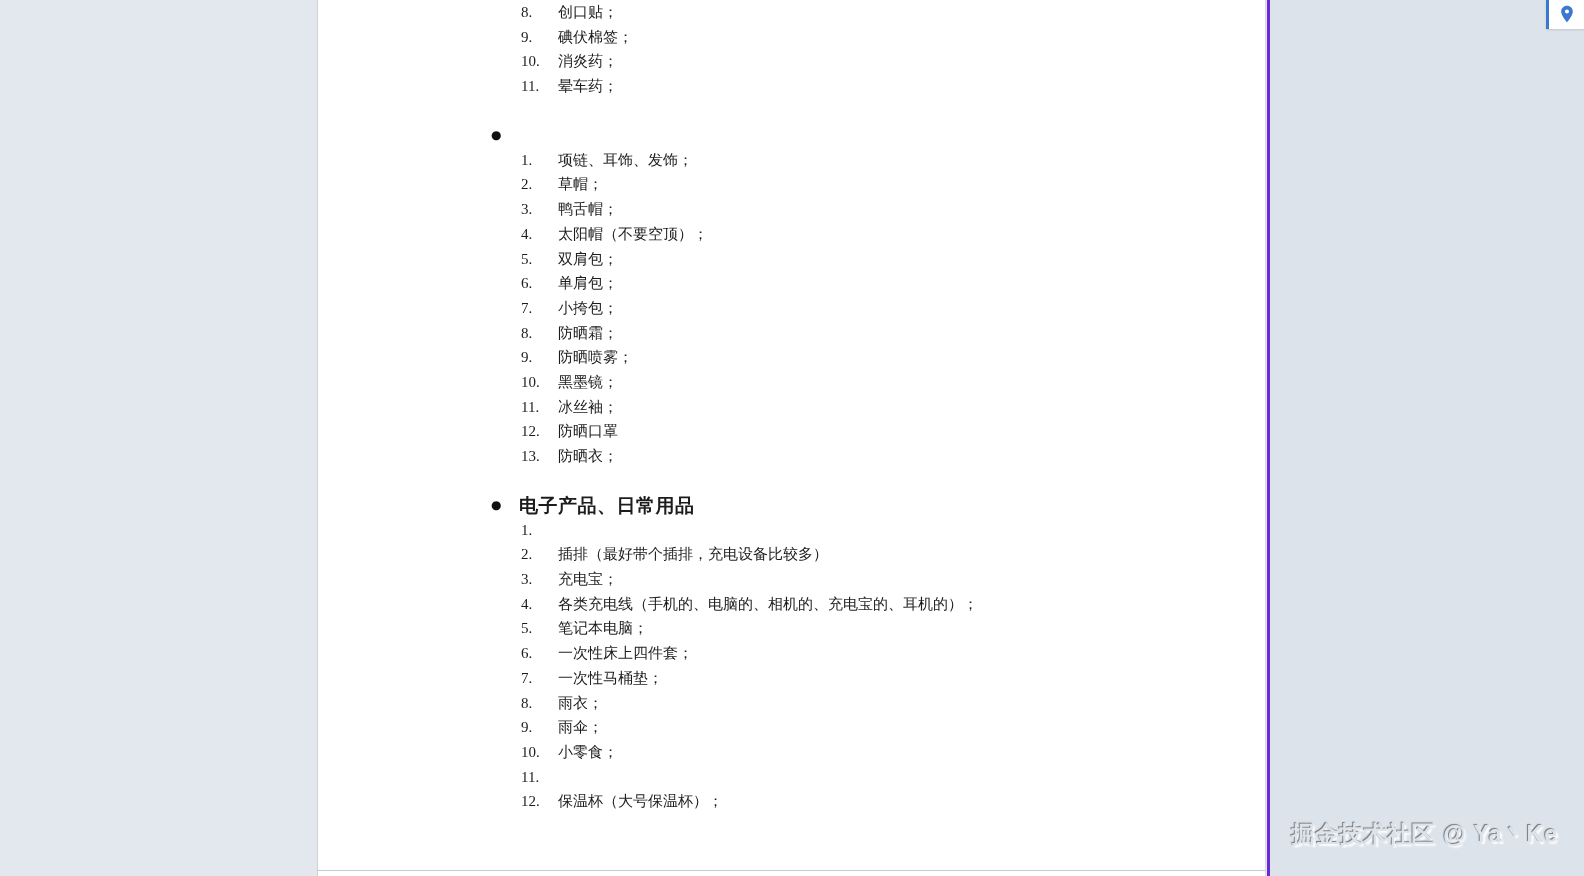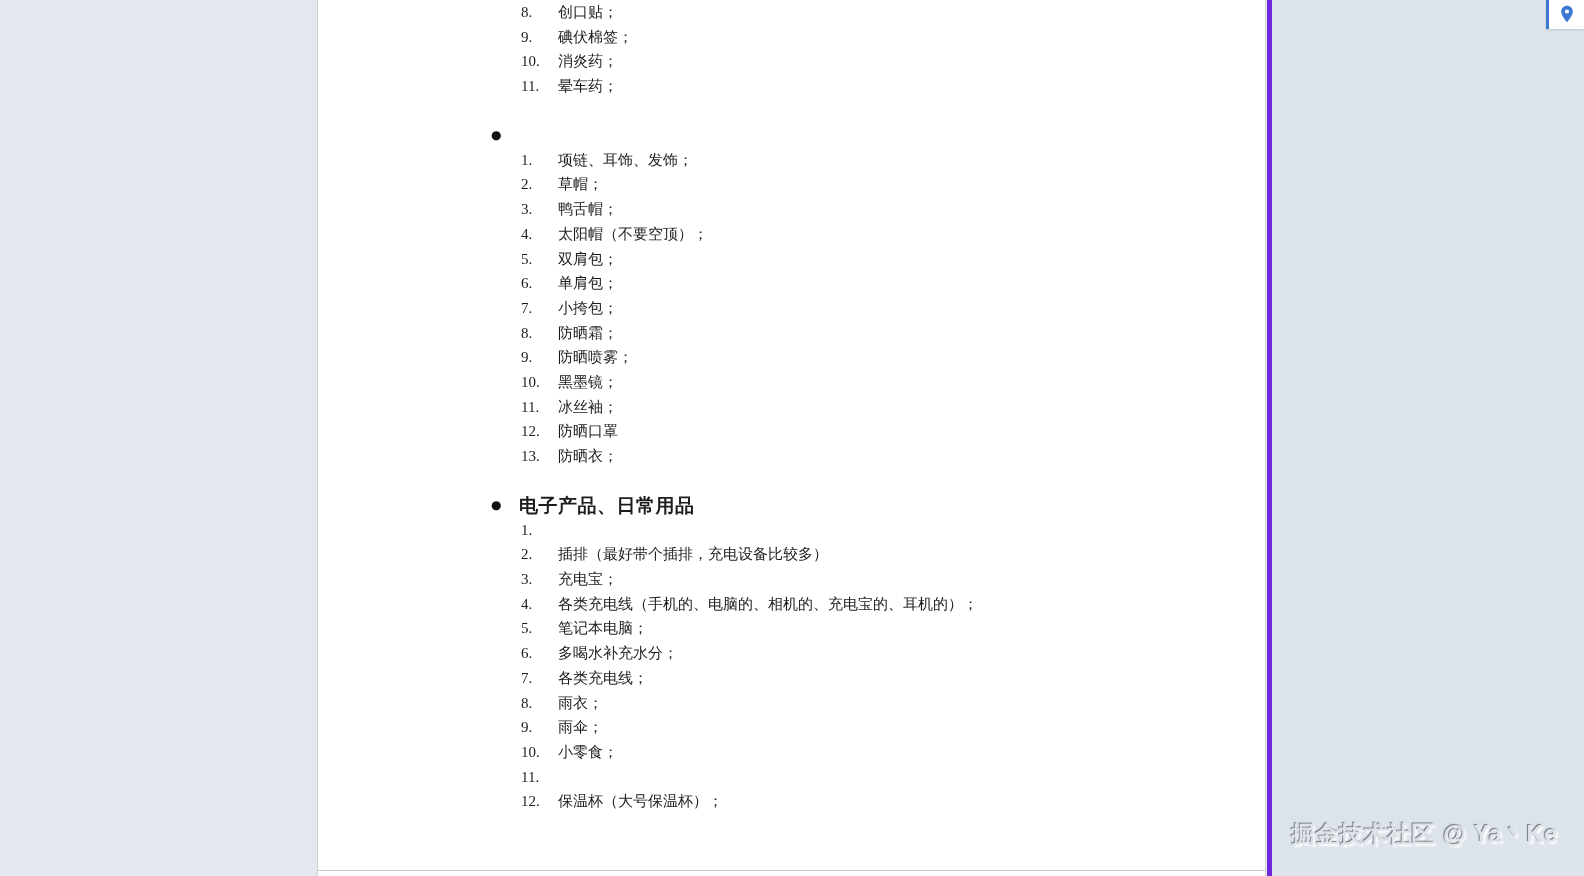--- a/index.html
+++ b/index.html
@@ -67,21 +67,21 @@
     font-weight: bold;
     letter-spacing: 0.5px;
   }
 
   
   .right-panel {
     position: absolute;
     left: 1267px; top: 0;
     width: 317px; height: 876px;
     background: #dde3ea;
-    border-left: 5px solid #6d28d9;
+    border-left: 3px solid #6d28d9;
   }
 
   .watermark {
     position: absolute;
     right: 26px;
     bottom: 26px;
     font-family: "Liberation Sans", "DejaVu Sans", sans-serif;
     font-size: 23px;
     font-weight: bold;
     letter-spacing: 1px;
@@ -238,26 +238,26 @@
           <span class="txt">各类充电线（手机的、电脑的、相机的、充电宝的、耳机的）；</span>
         </div>
 
         <div class="li">
           <span class="num">5.</span>
           <span class="txt">笔记本电脑；</span>
         </div>
 
         <div class="li">
           <span class="num">6.</span>
-          <span class="txt">多喝水补充水分；</span>
+          <span class="txt">一次性床上四件套；</span>
         </div>
 
         <div class="li">
           <span class="num">7.</span>
-          <span class="txt">各类充电线；</span>
+          <span class="txt">一次性马桶垫；</span>
         </div>
 
         <div class="li">
           <span class="num">8.</span>
           <span class="txt">雨衣；</span>
         </div>
 
         <div class="li">
           <span class="num">9.</span>
           <span class="txt">雨伞；</span>

